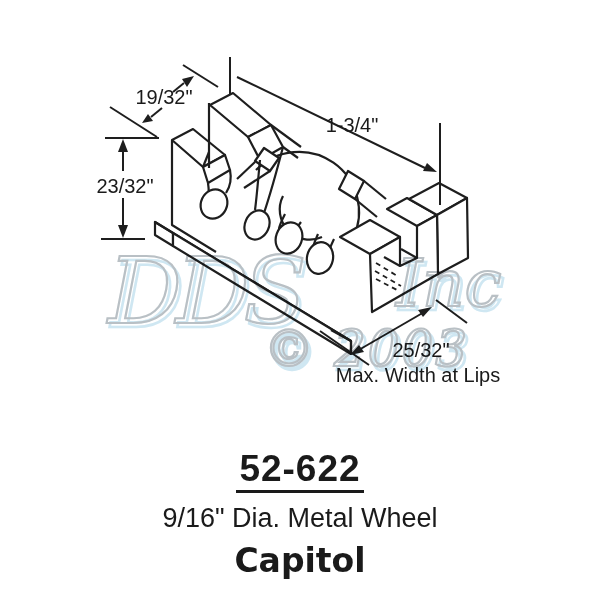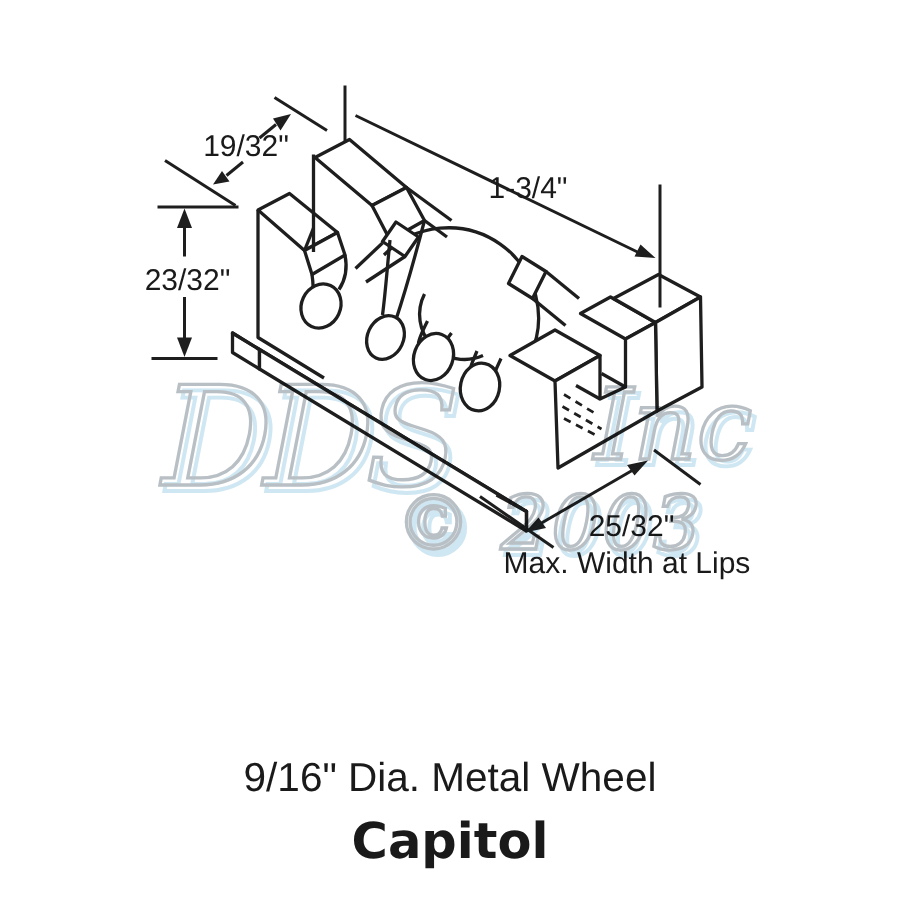--- a/index.html
+++ b/index.html
@@ -139,15 +139,18 @@
         <text class="wm" x="267" y="370" font-size="50" letter-spacing="2">© 2003</text>
       </g>
       <g fill="none" stroke="#b9c0c5" stroke-width="2.2">
         <text class="wm" x="108" y="323" font-size="92" letter-spacing="-6">DDS</text>
         <text class="wm" x="396" y="306" font-size="66">Inc</text>
         <text class="wm" x="264" y="366" font-size="50" letter-spacing="2">© 2003</text>
       </g>
     </g>
   </svg>
 
+  <div class="caption-block part-number">
+    <span class="underlined">52-622</span>
+  </div>
   <div class="caption-block description">9/16" Dia. Metal Wheel</div>
   <div class="caption-block brand">Capitol</div>
 </div>
 
 </body></html>

